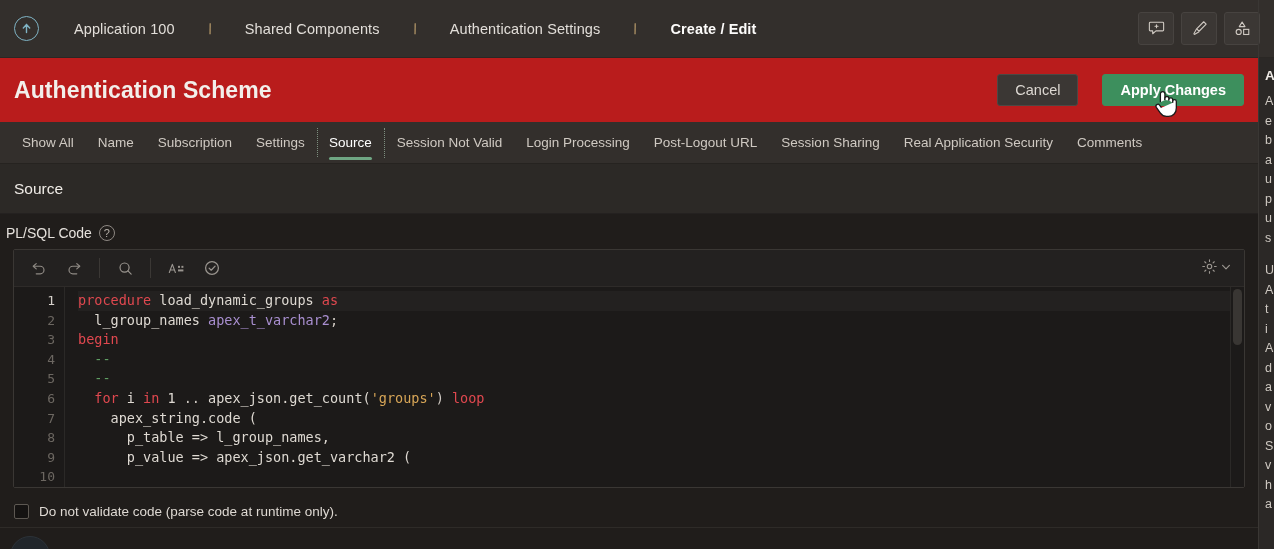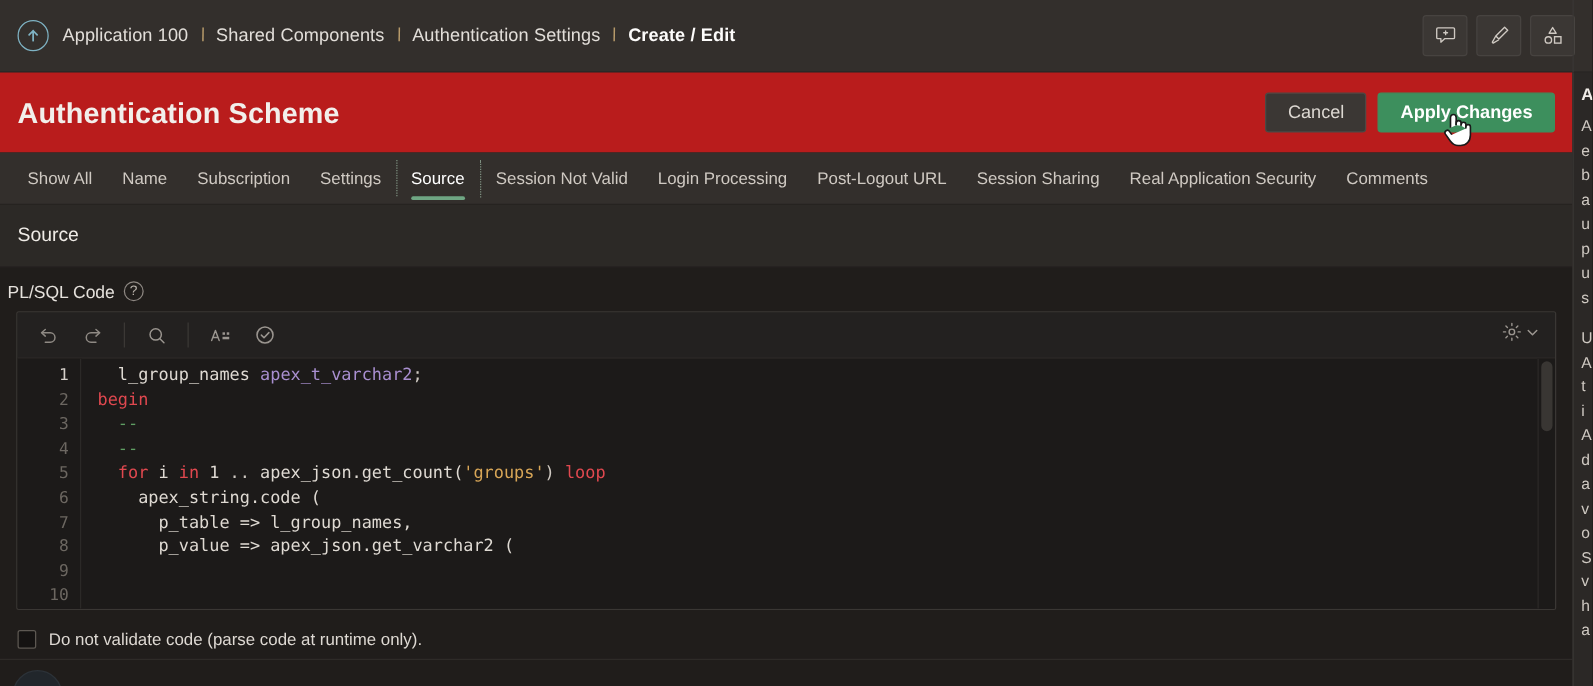--- a/index.html
+++ b/index.html
@@ -13,21 +13,21 @@
   }
   #app { position: relative; width: 1274px; height: 549px; overflow: hidden; }
 
   
   .breadcrumb-bar {
     position: absolute; left: 0; top: 0; width: 1274px; height: 58px;
     background: #332f2c;
     border-bottom: 1px solid #2a2724;
     display: flex; align-items: center;
   }
-  .bc-left { display: flex; align-items: center; padding-left: 14px; flex: 1 1 auto; min-width: 0; }
+  .bc-left { display: flex; align-items: center; padding-left: 14px; flex: 1 1 auto; min-width: 0; gap: 24px; }
   .bc-up {
     width: 25px; height: 25px; border-radius: 50%;
     border: 1.5px solid #7fb3c4;
     display: inline-flex; align-items: center; justify-content: center;
     margin-right: 11px; flex: 0 0 auto; cursor: pointer;
   }
   .bc-up svg { display: block; }
   .bc-item {
     font-size: 14.5px; color: #e2ded9; white-space: nowrap; cursor: pointer;
     letter-spacing: .1px;
@@ -49,21 +49,21 @@
   
   .title-bar {
     position: absolute; left: 0; top: 58px; width: 1258px; height: 64px;
     background: #b91c1c;
     display: flex; align-items: center; padding: 0 14px;
   }
   .page-title {
     font-size: 23px; font-weight: bold; color: #f2efeb; letter-spacing: .1px;
     flex: 1 1 auto;
   }
-  .title-actions { display: flex; align-items: center; gap: 9px; }
+  .title-actions { display: flex; align-items: center; gap: 24px; }
   .btn {
     height: 32px; padding: 0 17px; border-radius: 3px;
     font-size: 14.5px; font-weight: bold;
     display: inline-flex; align-items: center; justify-content: center;
     cursor: pointer; white-space: nowrap; border: 1px solid transparent;
   }
   .btn-cancel { background: #3b3734; border-color: #4c4844; color: #ddd8d2; font-weight: normal; }
   .btn-apply  { background: #3d8f5d; color: #ffffff; border-color: #3d8f5d; }
 
   
@@ -355,20 +355,21 @@
         <div class="ln">3</div>
         <div class="ln">4</div>
         <div class="ln">5</div>
         <div class="ln">6</div>
         <div class="ln">7</div>
         <div class="ln">8</div>
         <div class="ln">9</div>
         <div class="ln">10</div>
       </div>
       <div class="code-lines" id="code-lines">
+          <div class="cl active-line"><span class="tok-kw">procedure</span><span class="tok-id"> load_dynamic_groups </span><span class="tok-kw">as</span></div>
           <div class="cl"><span class="tok-id">  l_group_names </span><span class="tok-type">apex_t_varchar2</span><span class="tok-pun">;</span></div>
           <div class="cl"><span class="tok-kw">begin</span></div>
           <div class="cl"><span class="tok-com">  --</span></div>
           <div class="cl"><span class="tok-com">  --</span></div>
           <div class="cl"><span class="tok-kw">  for</span><span class="tok-id"> i </span><span class="tok-kw">in</span><span class="tok-num"> 1 </span><span class="tok-pun">..</span><span class="tok-id"> apex_json.get_count(</span><span class="tok-str">'groups'</span><span class="tok-pun">) </span><span class="tok-kw">loop</span></div>
           <div class="cl"><span class="tok-id">    apex_string.code (</span></div>
           <div class="cl"><span class="tok-id">      p_table =&gt; l_group_names,</span></div>
           <div class="cl"><span class="tok-id">      p_value =&gt; apex_json.get_varchar2 (</span></div>
         </div>
       <div class="editor-vscroll">

